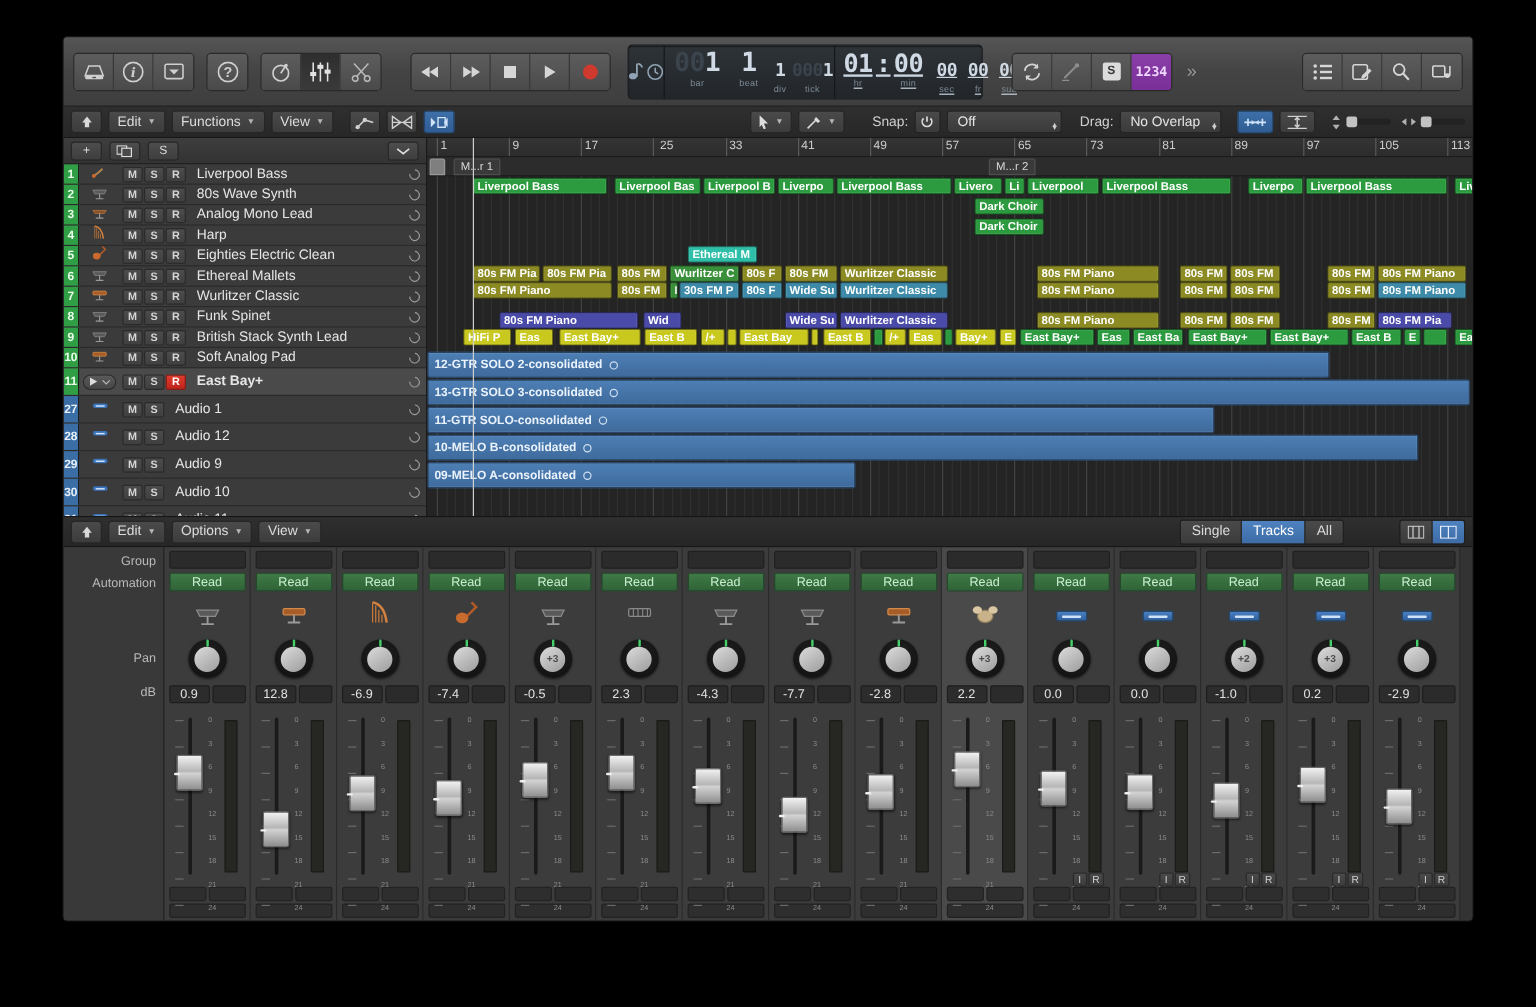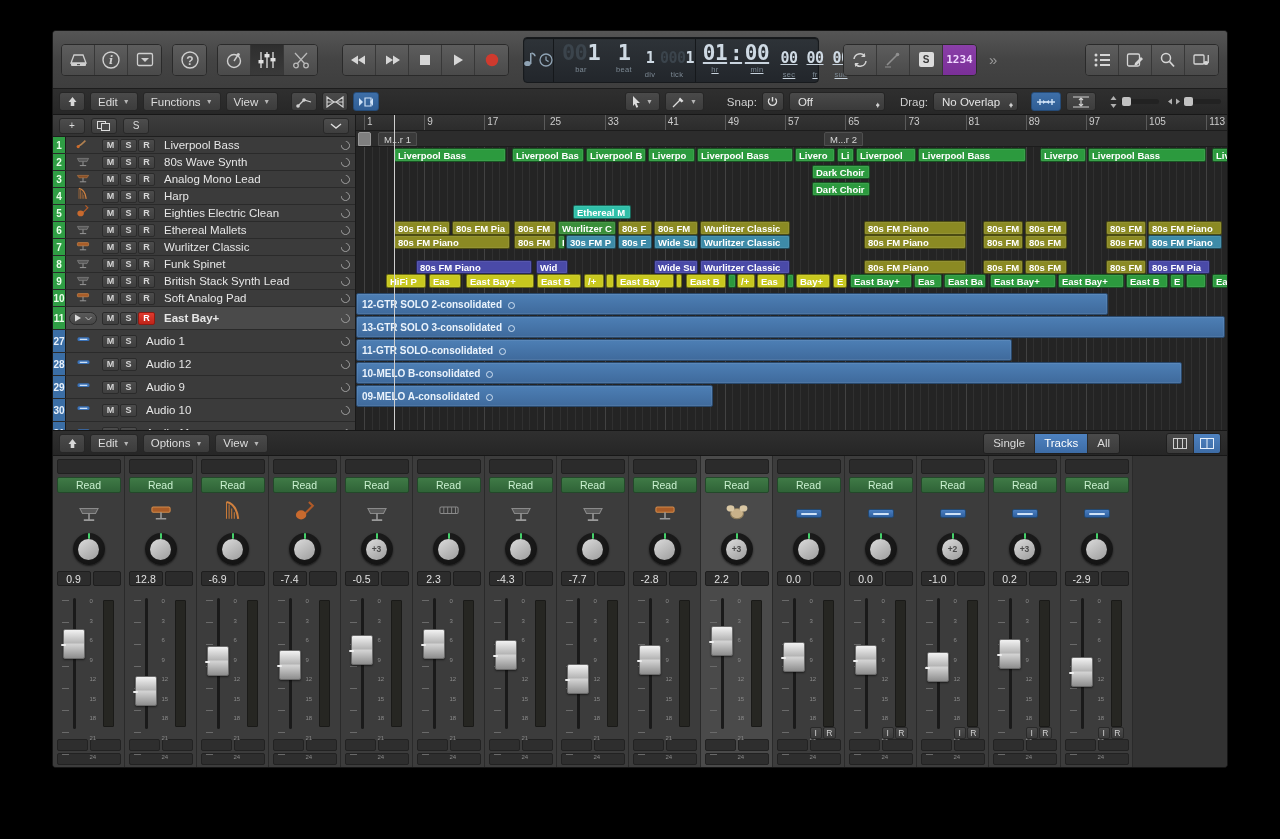--- a/index.html
+++ b/index.html
@@ -1280,20 +1280,27 @@
       <div class="on" style="padding:0 6px;">
         <svg width="14" height="11" viewBox="0 0 14 11">
             <rect x="0.5" y="0.5" width="13" height="10" fill="none" stroke="#e6f0fb" stroke-width="1"></rect>
             <path d="M7 0.5v10" stroke="#e6f0fb" stroke-width="1"></path>
           </svg>
       </div>
     </div>
   </div>
 
   <div class="mixer">
+    <div class="mx-labels">
+      <div style="height:18px;line-height:18px;">Group</div>
+      <div style="height:20px;line-height:18px;">Automation</div>
+      <div style="height:32px;"></div>
+      <div style="height:40px;line-height:40px;">Pan</div>
+      <div style="height:17px;line-height:17px;">dB</div>
+    </div>
     <div class="strips" id="strips">
         <div class="strip">
           <div class="grp"></div>
           <div class="auto">Read</div>
           <div class="inst">
             <span><svg width="26" height="26" viewBox="0 0 20 20">
                 <path d="M3 8h14l-2 4H5z" fill="#5a5a5a" stroke="#8a8a8a" stroke-width=".8"></path>
                 <path d="M10 12v5M6 17h8" stroke="#9a9a9a" stroke-width="1.2" fill="none"></path>
               </svg></span>
           </div>

